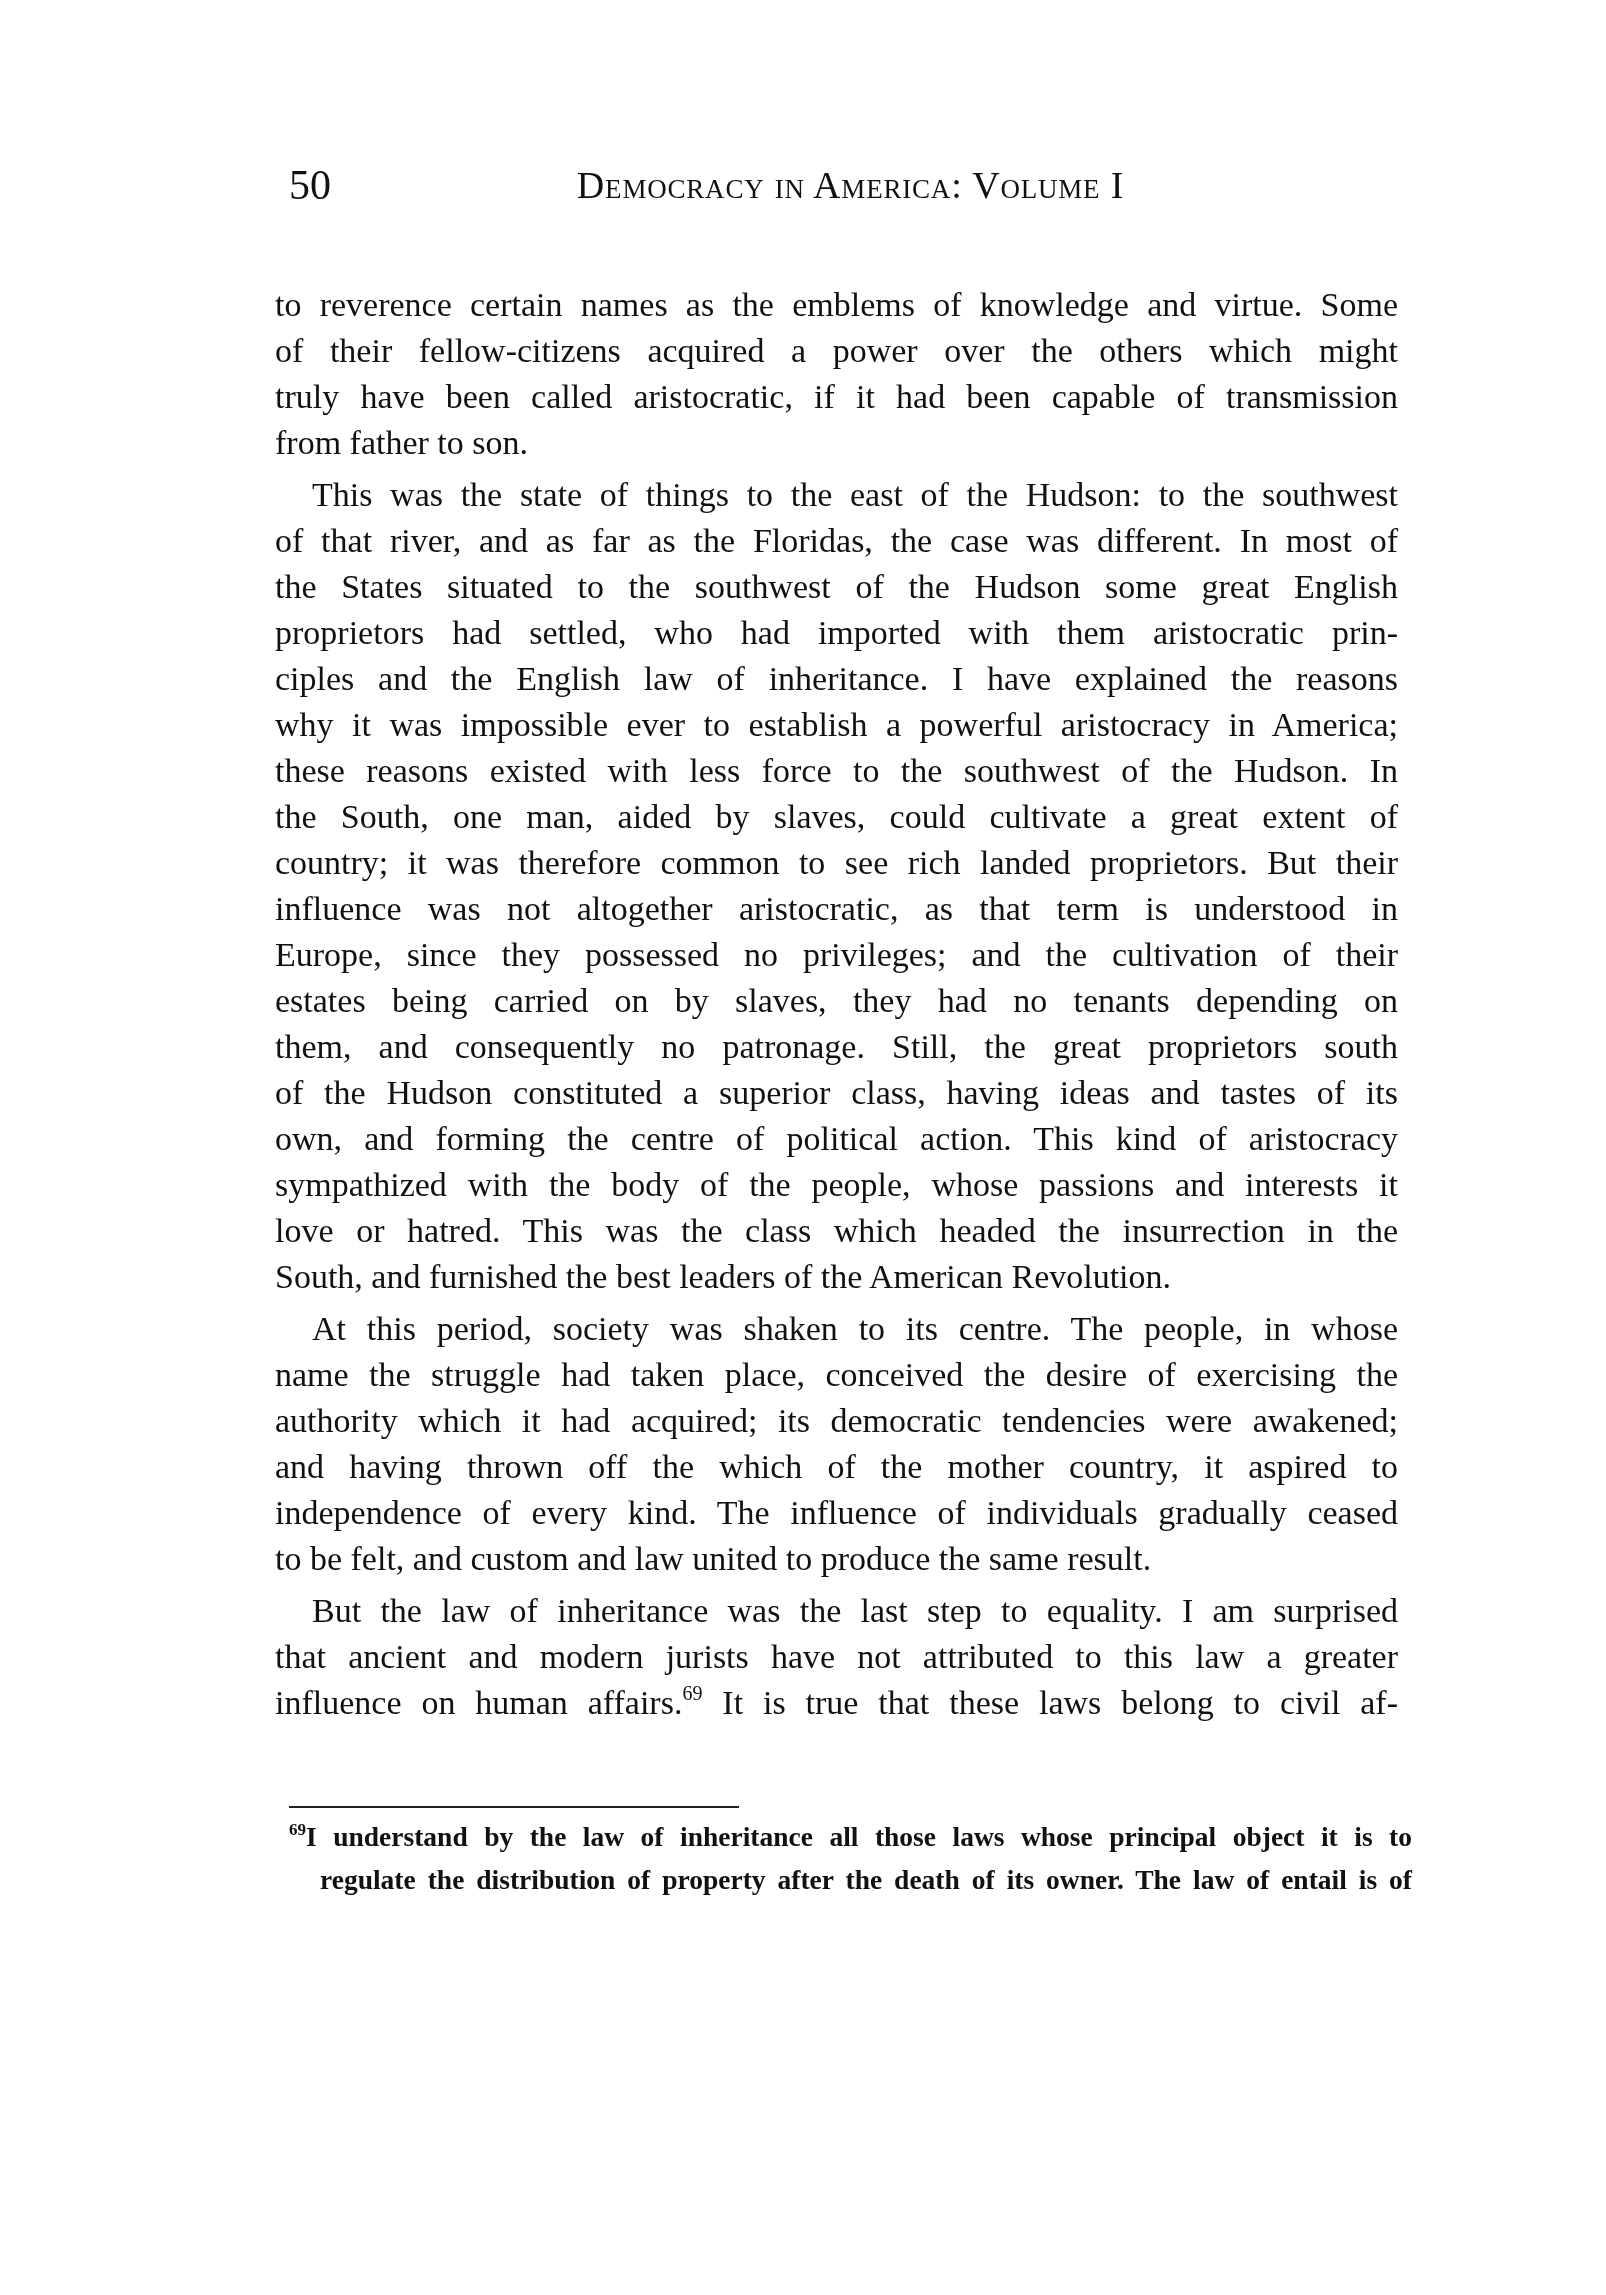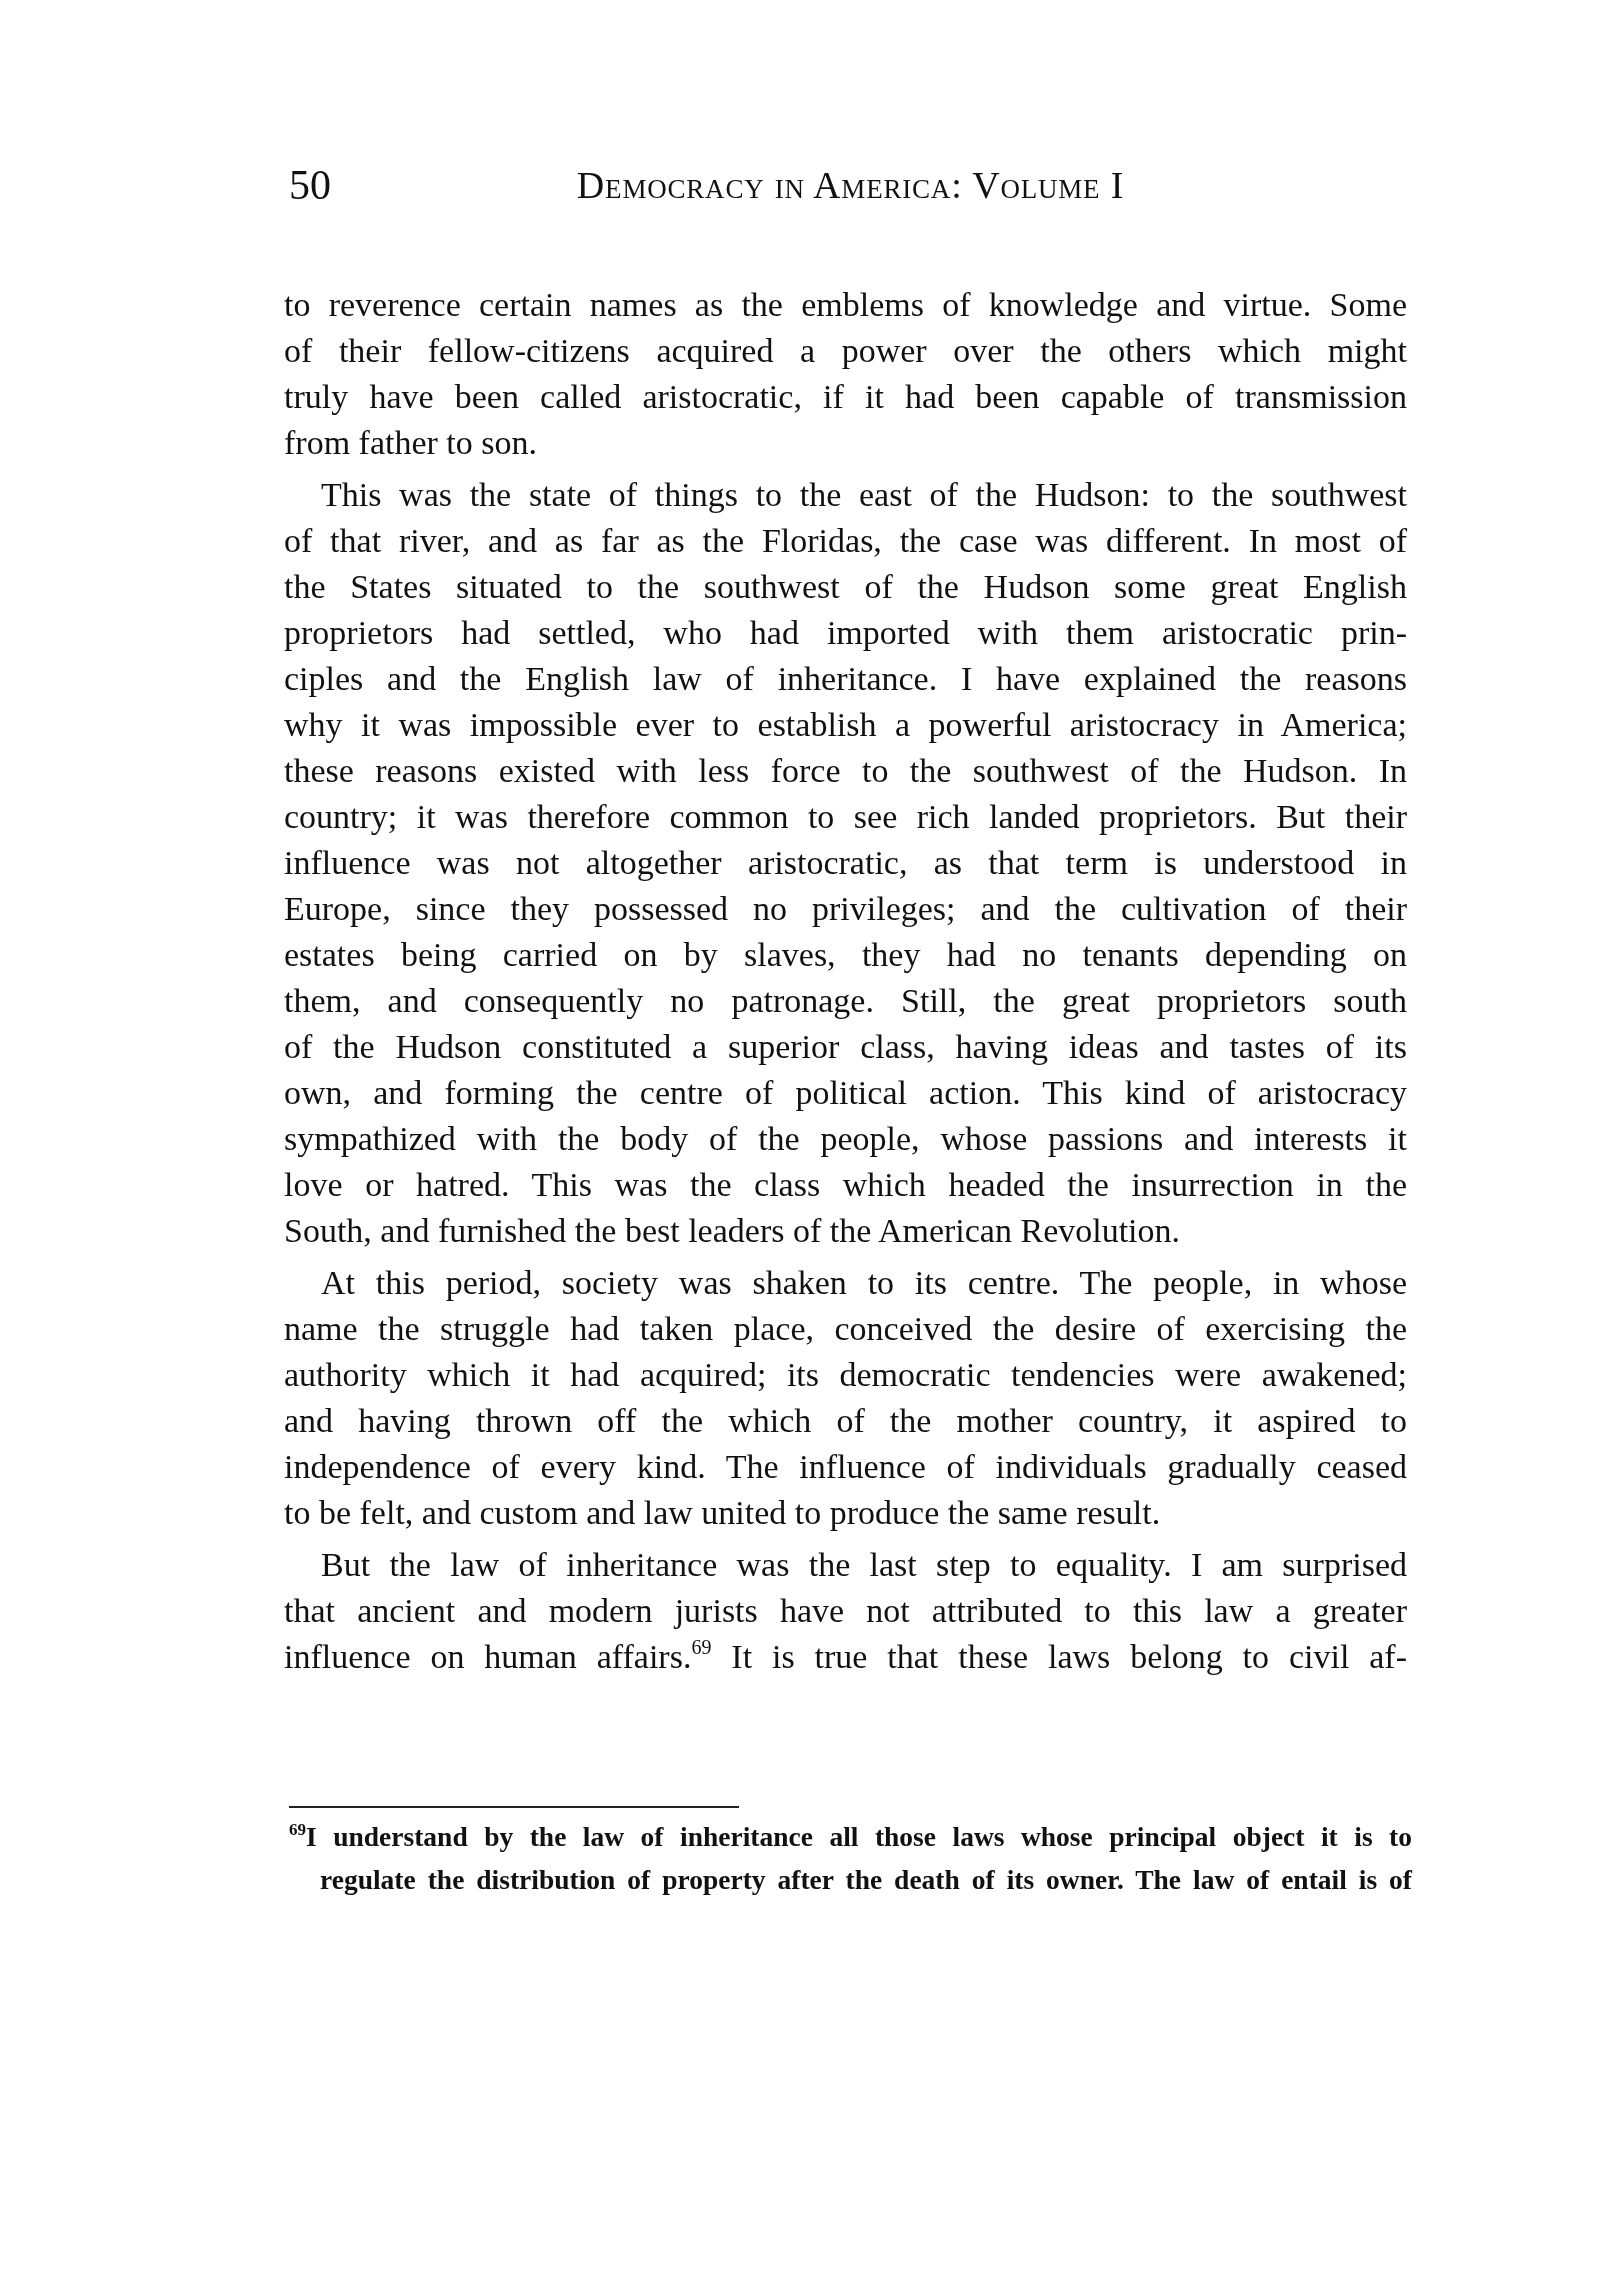--- a/index.html
+++ b/index.html
@@ -1,20 +1,20 @@
 <!DOCTYPE html>
 <html style="font-size:12.2px"><head>
 <meta charset="utf-8">
 <style>
   html,body{margin:0;padding:0;background:#fff;}
   body{width:1607px;height:2295px;position:relative;overflow:hidden;color:#111;font-family:"Liberation Serif","DejaVu Serif",serif;}
   .header{position:absolute;top:162px;left:289px;width:1123px;height:46px;}
   .pageno{position:absolute;left:0;top:0;font-size:42px;line-height:46px;}
   .running{position:absolute;left:0;right:0;top:0;text-align:center;font-size:38px;line-height:46px;font-variant:small-caps;letter-spacing:0.8px;}
-  .body{position:absolute;top:282px;left:284px;width:1123px;}
+  .body{position:absolute;top:282px;left:275px;width:1123px;}
   .line{display:block;height:46px;line-height:46px;font-size:34px;text-align:justify;text-align-last:justify;white-space:nowrap;}
   .line.last{text-align-last:left;}
   .line.indent{padding-left:37px;}
   .para-gap{height:6.1px;}
   sup{font-size:20px;line-height:0;vertical-align:13.8px;}
   .rule{position:absolute;top:1806px;left:289px;width:450px;height:1.5px;background:#222;}
   .footnote{position:absolute;top:1815px;left:289px;width:1123px;}
   .fline{display:block;height:43px;line-height:43px;font-size:27.5px;text-align:justify;text-align-last:justify;white-space:nowrap;font-weight:bold;}
   .fline.cont{padding-left:31px;}
   .fline sup{font-size:17px;vertical-align:10.7px;}
@@ -38,20 +38,21 @@
   <div class="para-gap"></div>
 
   <div>
     <span class="line indent">This was the state of things to the east of the Hudson: to the southwest</span>
     <span class="line">of that river, and as far as the Floridas, the case was different. In most of</span>
     <span class="line">the States situated to the southwest of the Hudson some great English</span>
     <span class="line">proprietors had settled, who had imported with them aristocratic prin-</span>
     <span class="line">ciples and the English law of inheritance. I have explained the reasons</span>
     <span class="line">why it was impossible ever to establish a powerful aristocracy in America;</span>
     <span class="line">these reasons existed with less force to the southwest of the Hudson. In</span>
+    <span class="line">the South, one man, aided by slaves, could cultivate a great extent of</span>
     <span class="line">country; it was therefore common to see rich landed proprietors. But their</span>
     <span class="line">influence was not altogether aristocratic, as that term is understood in</span>
     <span class="line">Europe, since they possessed no privileges; and the cultivation of their</span>
     <span class="line">estates being carried on by slaves, they had no tenants depending on</span>
     <span class="line">them, and consequently no patronage. Still, the great proprietors south</span>
     <span class="line">of the Hudson constituted a superior class, having ideas and tastes of its</span>
     <span class="line">own, and forming the centre of political action. This kind of aristocracy</span>
     <span class="line">sympathized with the body of the people, whose passions and interests it</span>
     <span class="line">love or hatred. This was the class which headed the insurrection in the</span>
     <span class="line last">South, and furnished the best leaders of the American Revolution.</span>

